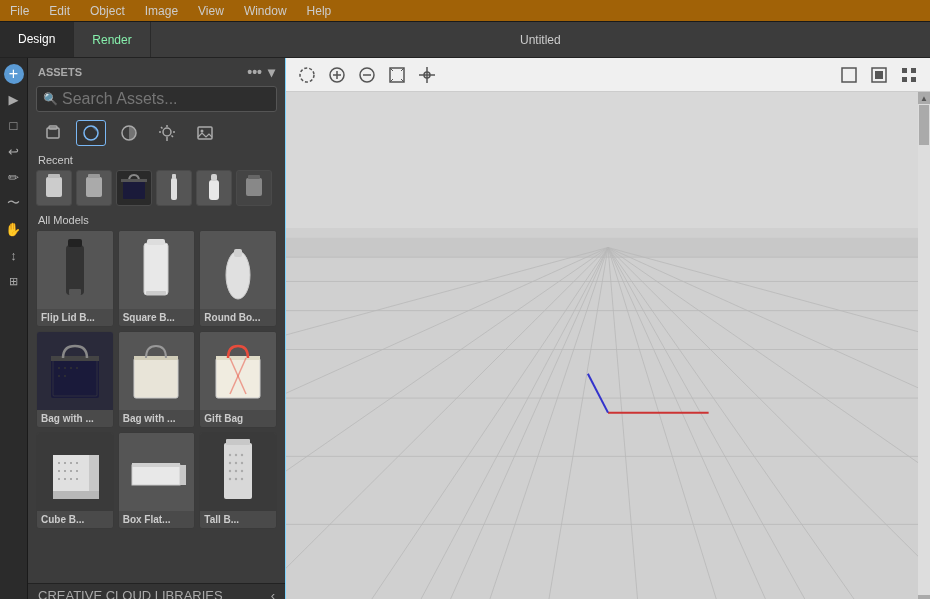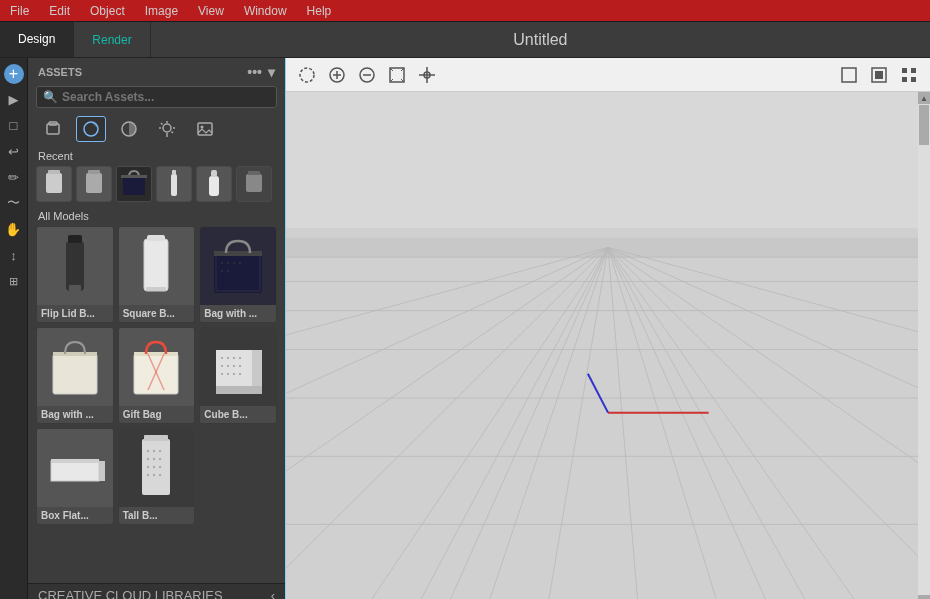--- a/index.html
+++ b/index.html
@@ -1,44 +1,44 @@
 <!DOCTYPE html>
 <html><head>
   <meta charset="utf-8">
   <style>
     * { margin: 0; padding: 0; box-sizing: border-box; }
     body { font-family: 'Segoe UI', Arial, sans-serif; font-size: 12px; background: #444; width: 930px; height: 599px; overflow: hidden; color: #ccc; }
 
     
     #menubar {
       display: flex; align-items: center;
-      background: #b91c1c; height: 22px;
+      background: #a16207; height: 22px;
       padding: 0 6px; gap: 12px;
       border-bottom: 1px solid #1a1a1a;
     }
     .menu-item {
       color: #ccc; font-size: 12px; cursor: pointer; padding: 0 4px;
     }
 
     
     #tabbar {
       display: flex; align-items: center;
       background: #3c3c3c; height: 36px;
       border-bottom: 1px solid #222;
     }
     .tab {
       padding: 0 18px; height: 100%; display: flex; align-items: center;
-      color: #14b8a6; font-size: 12px; cursor: pointer; border-right: 1px solid #2a2a2a;
+      color: #86efac; font-size: 12px; cursor: pointer; border-right: 1px solid #2a2a2a;
     }
     .tab.active {
       background: #2b2b2b; border-bottom: 2px solid #2b2b2b;
       color: #fff;
     }
     #title-bar {
-      flex: 1; text-align: center; color: #ccc; font-size: 16px;
+      flex: 1; text-align: center; color: #ccc; font-size: 12px;
     }
 
     
     #main {
       display: flex; height: calc(599px - 22px - 28px);
     }
 
     
     #left-toolbar {
       width: 28px; background: #2b2b2b; display: flex; flex-direction: column;
@@ -62,21 +62,21 @@
     #assets-header-right {
       display: flex; align-items: center; gap: 6px; color: #aaa; font-size: 14px;
     }
     #search-bar {
       margin: 2px 8px 4px 8px; display: flex; align-items: center;
       background: #2e2e2e; border: 1px solid #555; border-radius: 3px;
       padding: 3px 6px;
     }
     #search-bar input {
       background: transparent; border: none; outline: none; color: #f9a8d4;
-      font-size: 12px; width: 100%; font-weight: bold;
+      font-size: 16px; width: 100%;
     }
     #search-bar .search-icon { color: #888; margin-right: 4px; font-size: 12px; }
 
     
     #category-row {
       display: flex; align-items: center; padding: 4px 10px; gap: 8px;
     }
     .cat-icon {
       width: 30px; height: 26px; display: flex; align-items: center; justify-content: center;
       color: #aaa; font-size: 16px; cursor: pointer; border-radius: 3px;
@@ -328,20 +328,29 @@
           <div class="model-thumb">
             <svg width="50" height="70" viewBox="0 0 50 70">
                 <rect x="13" y="8" width="24" height="52" rx="3" fill="#e8e8e8" stroke="#ccc" stroke-width="1"></rect>
                 <rect x="16" y="4" width="18" height="6" rx="2" fill="#ddd"></rect>
                 <rect x="15" y="56" width="20" height="4" rx="1" fill="#ccc"></rect>
               </svg>
           </div>
           <div class="model-label">Square B...</div>
         </div>
 
+        <div class="model-item">
+          <div class="model-thumb">
+            <svg width="50" height="70" viewBox="0 0 50 70">
+                <ellipse cx="25" cy="40" rx="12" ry="24" fill="#e0e0e0" stroke="#ccc" stroke-width="1"></ellipse>
+                <rect x="21" y="14" width="8" height="8" rx="2" fill="#d0d0d0"></rect>
+              </svg>
+          </div>
+          <div class="model-label">Round Bo...</div>
+        </div>
 
         <div class="model-item">
           <div class="model-thumb" style="background:#2a2a3a;">
             <svg width="60" height="70" viewBox="0 0 60 70">
               <rect x="6" y="22" width="48" height="40" rx="2" fill="#1a1a3a"></rect>
               <rect x="6" y="20" width="48" height="5" fill="#444"></rect>
               <path d="M18 22 Q18 10 30 10 Q42 10 42 22" fill="none" stroke="#888" stroke-width="2.5"></path>
 
               <rect x="8" y="24" width="44" height="36" rx="1" fill="none" stroke="#444" stroke-width="0.5"></rect>
               <circle cx="14" cy="32" r="1" fill="#333"></circle>

